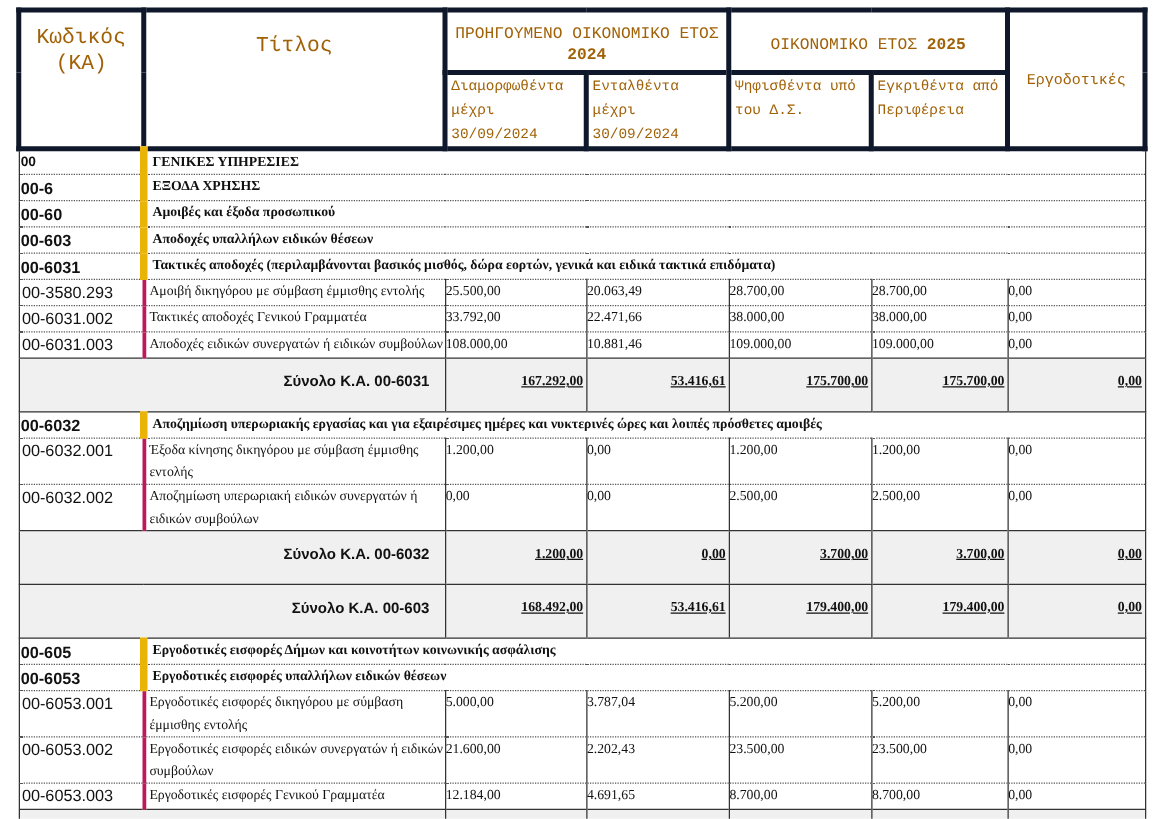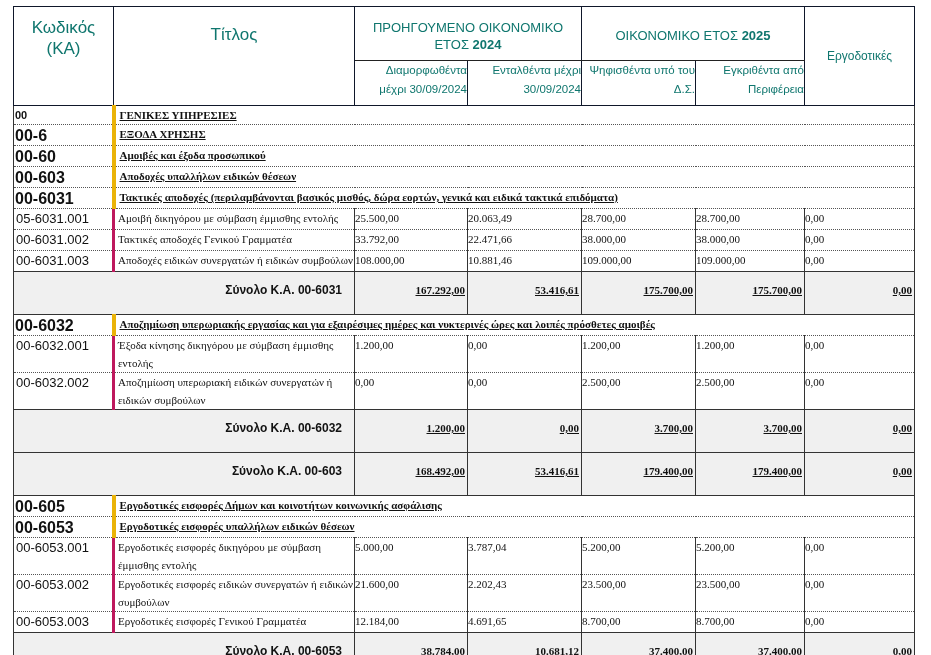--- a/index.html
+++ b/index.html
@@ -6,31 +6,31 @@
   body { width:931px; height:655px; overflow:hidden; position:relative; font-family:"Liberation Serif", serif; color:#111; }
   .page { position:absolute; left:13px; top:6px; width:901px; }
   table { border-collapse:collapse; table-layout:fixed; width:901px; }
   col.c-code { width:100px; }
   col.c-title { width:241px; }
   col.c-n1 { width:113px; }
   col.c-n2 { width:114px; }
   col.c-n3 { width:114px; }
   col.c-n4 { width:109px; }
   col.c-n5 { width:110px; }
-  th { font-family:Liberation Sans, sans-serif; font-weight:normal; color:#0f766e; border:1px solid #0f172a; padding:0; }
+  th { font-family:Liberation Mono, monospace; font-weight:normal; color:#a16207; border:4px solid #0f172a; padding:0; }
   th.h-code { font-size:17px; line-height:21px; vertical-align:top; padding-top:10px; height:88px; }
   th.h-title { font-size:17px; vertical-align:top; padding-top:18px; }
   th.h-group { font-size:13px; line-height:17px; height:42px; vertical-align:middle; padding-top:4px; border-bottom:1px solid #222; }
   th.h-group b { font-weight:bold; }
   th.h-refl { font-size:12px; vertical-align:middle; }
-  th.h-sub { font-size:11.5px; line-height:19px; text-align:right; padding-left:3px; vertical-align:top; height:36px; }
+  th.h-sub { font-size:11.5px; line-height:19px; text-align:left; padding-left:3px; vertical-align:top; height:36px; }
   td { padding:0; font-size:11px; line-height:18px; vertical-align:top; }
   .sect td { border-bottom:1px dotted #555; }
-  .sect td.code { font-family:"Liberation Sans", sans-serif; font-weight:bold; font-size:16px; padding-left:1px; padding-top:2px; border-left:1px solid #333; }
-  .sect td.title { font-weight:bold; font-size:11px; padding-left:4px; border-left:4px solid #eab308; border-right:1px solid #333;text-decoration:underline; }
+  .sect td.code { font-family:"Liberation Sans", sans-serif; font-weight:bold; font-size:13px; padding-left:1px; padding-top:2px; border-left:1px solid #333; }
+  .sect td.title { font-weight:bold; font-size:11px; padding-left:4px; border-left:6px solid #eab308; border-right:1px solid #333; }
   .sect.first td.code { font-size:11px; padding-top:0; }
   .item td { border-bottom:1px dotted #555; }
   .item td.code { font-family:"Liberation Sans", sans-serif; font-size:13px; padding-left:2px; border-left:1px solid #333; line-height:20px; }
   .item td.title { padding-left:3px; border-left:3px solid #be185d; }
   .item td.num { padding-right:2px; border-left:1px solid #333; }
   .item td.num.last { border-right:1px solid #333; }
   .total td { background:#f0f0f0; height:27px; vertical-align:bottom; padding-bottom:15px; border-top:1px solid #333; border-bottom:1px solid #333; font-weight:bold; }
   .total td.label { font-family:"Liberation Sans", sans-serif; font-size:12px; text-align:right; padding-right:12px; border-left:1px solid #333; }
   .total td.num { text-align:right; padding-right:2px; border-left:1px solid #333; font-size:11px;text-decoration:underline; }
   .total td.num.last { border-right:1px solid #333; }
@@ -82,21 +82,21 @@
     <tr class="sect">
       <td class="code">00-603</td>
       <td class="title" colspan="6">Αποδοχές υπαλλήλων ειδικών θέσεων</td>
     </tr>
     <tr class="sect">
       <td class="code">00-6031</td>
       <td class="title" colspan="6">Τακτικές αποδοχές (περιλαμβάνονται βασικός μισθός, δώρα εορτών, γενικά και ειδικά τακτικά επιδόματα)</td>
     </tr>
 
     <tr class="item">
-      <td class="code">05-6031.001</td>
+      <td class="code">00-3580.293</td>
       <td class="title">Αμοιβή δικηγόρου με σύμβαση έμμισθης εντολής</td>
       <td class="num">25.500,00</td>
       <td class="num">20.063,49</td>
       <td class="num">28.700,00</td>
       <td class="num">28.700,00</td>
       <td class="num last">0,00</td>
     </tr>
     <tr class="item">
       <td class="code">00-6031.002</td>
       <td class="title">Τακτικές αποδοχές Γενικού Γραμματέα</td>

